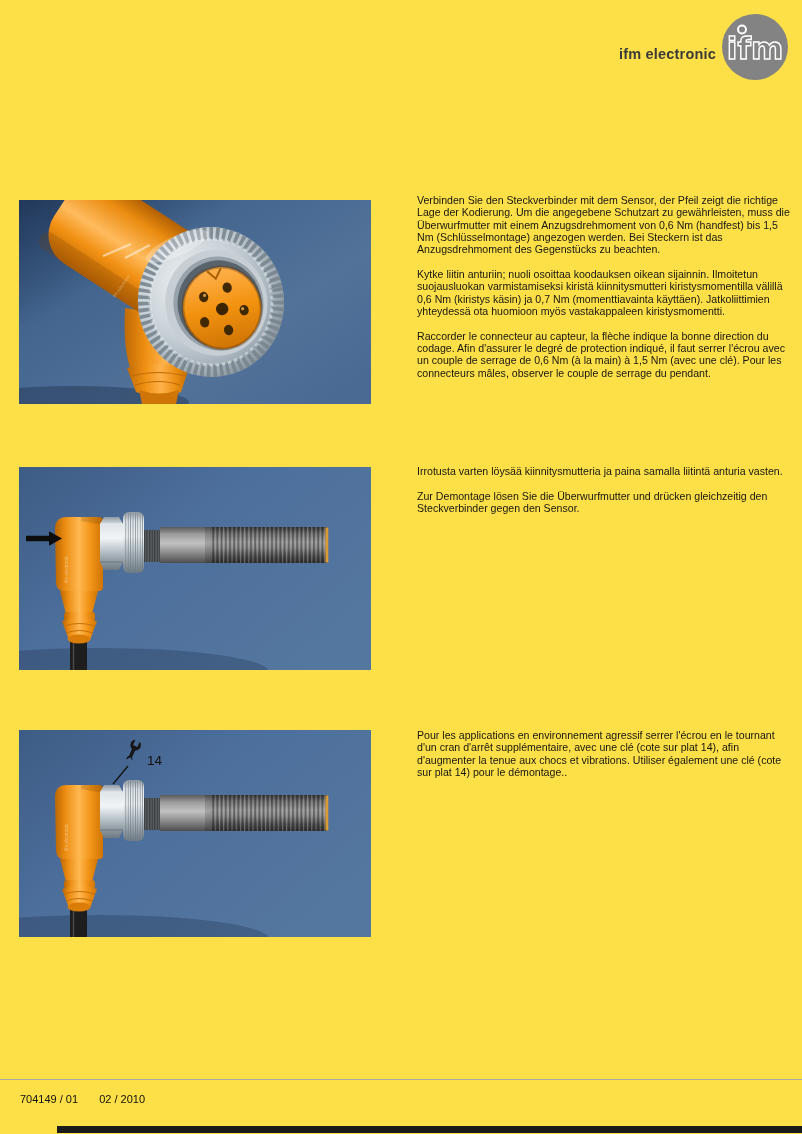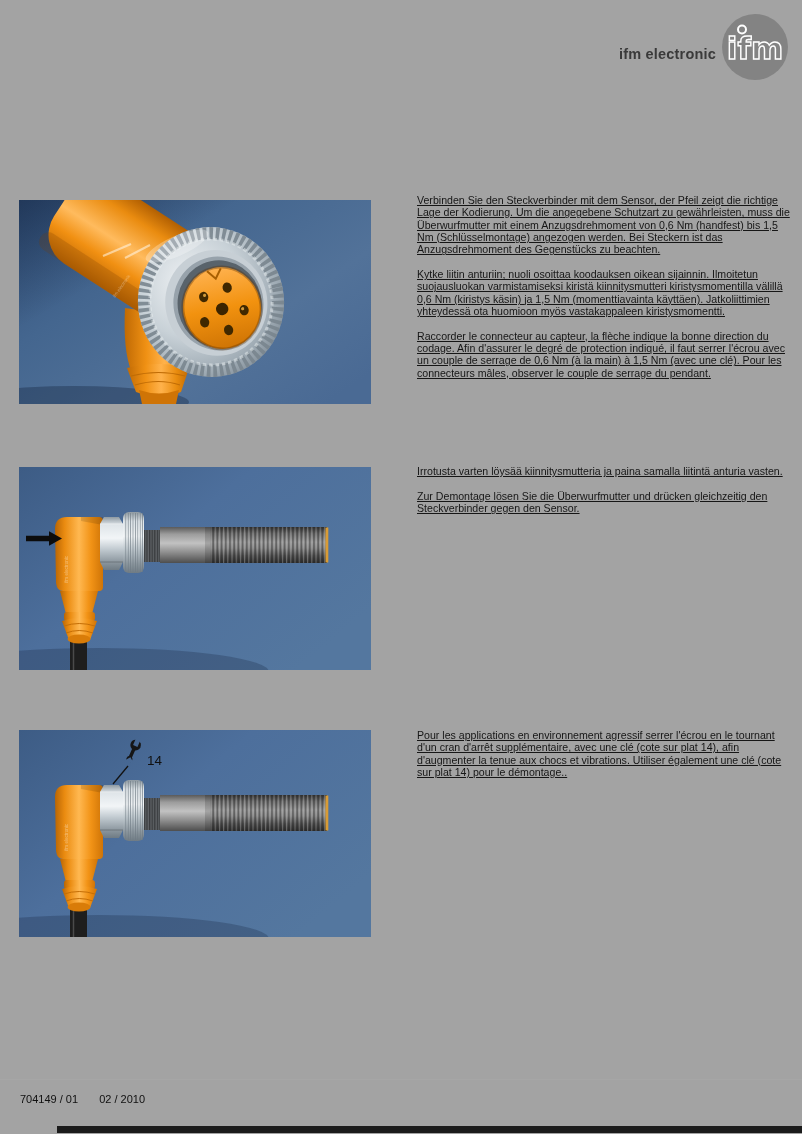--- a/index.html
+++ b/index.html
@@ -1,18 +1,18 @@
 <!DOCTYPE html>
 <html><head>
 <meta charset="utf-8">
 <style>
   html,body { margin:0; padding:0; background:#ffffff; }
   .page {
     position:relative; width:802px; height:1134px; margin:0 auto;
-    background:#a3a3a3; overflow:hidden;
+    background:#fde047; overflow:hidden;
     font-family:"Liberation Sans", sans-serif; color:#1a1a1a;
   }
   .brand {
     position:absolute; top:46px; right:86px;
     font-size:14.5px; font-weight:bold; color:#3a3a3a; letter-spacing:.2px;
   }
   .logo { position:absolute; top:13px; right:13px; width:68px; height:68px; }
   .title {
     position:absolute; top:126px; left:0; width:100%; margin:0;
     text-align:center; font-size:15.5px; font-weight:bold; color:#000;
@@ -21,21 +21,21 @@
   #fig1 { top:200px; }
   #fig2 { top:467px; }
   #fig3 { top:730px; }
   .textcol {
     position:absolute; left:417px; width:378px;
     font-size:10.6px; line-height:12.35px; color:#161616;
   }
   #text1 { top:194px; }
   #text2 { top:465px; }
   #text3 { top:729px; }
-  .textcol p { margin:0 0 12.35px 0;text-decoration:underline; }
+  .textcol p { margin:0 0 12.35px 0; }
   .footer-rule { position:absolute; left:0; top:1079px; width:802px; height:1px; background:#a6a6a6; }
   .footer { position:absolute; left:20px; top:1093px; font-size:11px; color:#101010; }
   .footer .doc { margin-right:18px; }
   .bottom-bar { position:absolute; left:57px; top:1126px; width:745px; height:7px; background:#1b1b1b; }
 </style>
 </head>
 <body>
 
 <div class="page">
 
@@ -306,21 +306,21 @@
     <g transform="translate(104,9) rotate(24 10 12)" mask="url(#s3wm)">
       <circle cx="10" cy="5.5" r="5.3" fill="#161616"></circle>
       <rect x="8.3" y="5" width="3.4" height="16" rx="1.5" fill="#161616"></rect>
       <circle cx="10" cy="21" r="3" fill="#161616"></circle>
     </g>
     <text x="128" y="35" font-size="13.5" fill="#101010" font-family="Liberation Sans, sans-serif">14</text>
   </svg>
 
   <div id="text1" class="textcol">
     <p>Verbinden Sie den Steckverbinder mit dem Sensor, der Pfeil zeigt die richtige Lage der Kodierung. Um die angegebene Schutzart zu gewährleisten, muss die Überwurfmutter mit einem Anzugsdrehmoment von 0,6 Nm (handfest) bis 1,5 Nm (Schlüsselmontage) angezogen werden. Bei Steckern ist das Anzugsdrehmoment des Gegenstücks zu beachten.</p>
-    <p>Kytke liitin anturiin; nuoli osoittaa koodauksen oikean sijainnin. Ilmoitetun suojausluokan varmistamiseksi kiristä kiinnitysmutteri kiristysmomentilla välillä 0,6 Nm (kiristys käsin) ja 1,5 Nm (momenttiavainta käyttäen). Jatkoliittimien yhteydessä ota huomioon myös vastakappaleen kiristysmomentti.</p>
+    <p>Kytke liitin anturiin; nuoli osoittaa koodauksen oikean sijainnin. Ilmoitetun suojausluokan varmistamiseksi kiristä kiinnitysmutteri kiristysmomentilla välillä 0,6 Nm (kiristys käsin) ja 0,7 Nm (momenttiavainta käyttäen). Jatkoliittimien yhteydessä ota huomioon myös vastakappaleen kiristysmomentti.</p>
     <p>Raccorder le connecteur au capteur, la flèche indique la bonne direction du codage. Afin d'assurer le degré de protection indiqué, il faut serrer l'écrou avec un couple de serrage de 0,6 Nm (à la main) à 1,5 Nm (avec une clé). Pour les connecteurs mâles, observer le couple de serrage du pendant.</p>
   </div>
 
   <div id="text2" class="textcol">
     <p>Irrotusta varten löysää kiinnitysmutteria ja paina samalla liitintä anturia vasten.</p>
     <p>Zur Demontage lösen Sie die Überwurfmutter und drücken gleichzeitig den Steckverbinder gegen den Sensor.</p>
   </div>
 
   <div id="text3" class="textcol">
     <p>Pour les applications en environnement agressif serrer l'écrou en le tournant d'un cran d'arrêt supplémentaire, avec une clé (cote sur plat 14), afin d'augmenter la tenue aux chocs et vibrations. Utiliser également une clé (cote sur plat 14) pour le démontage..</p>

